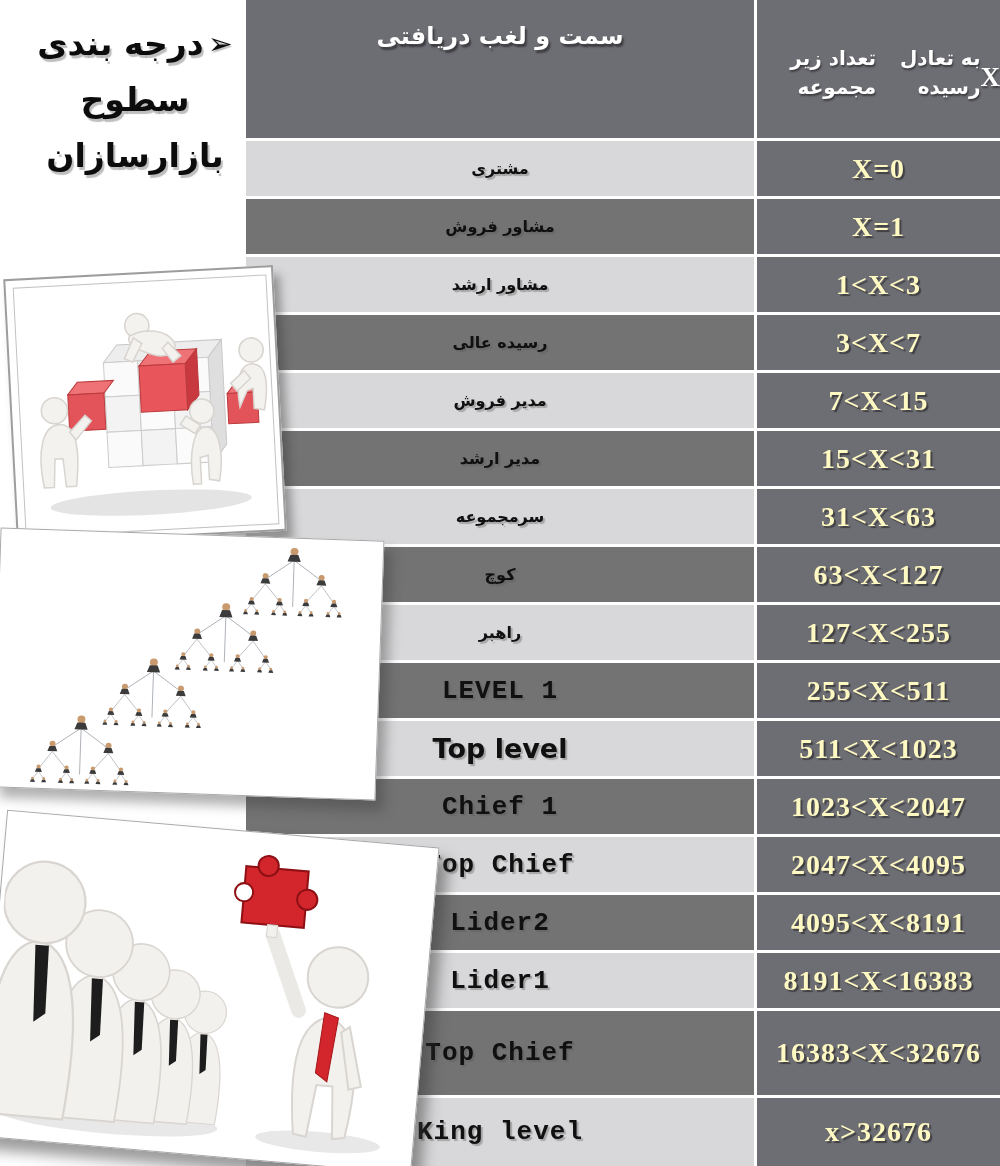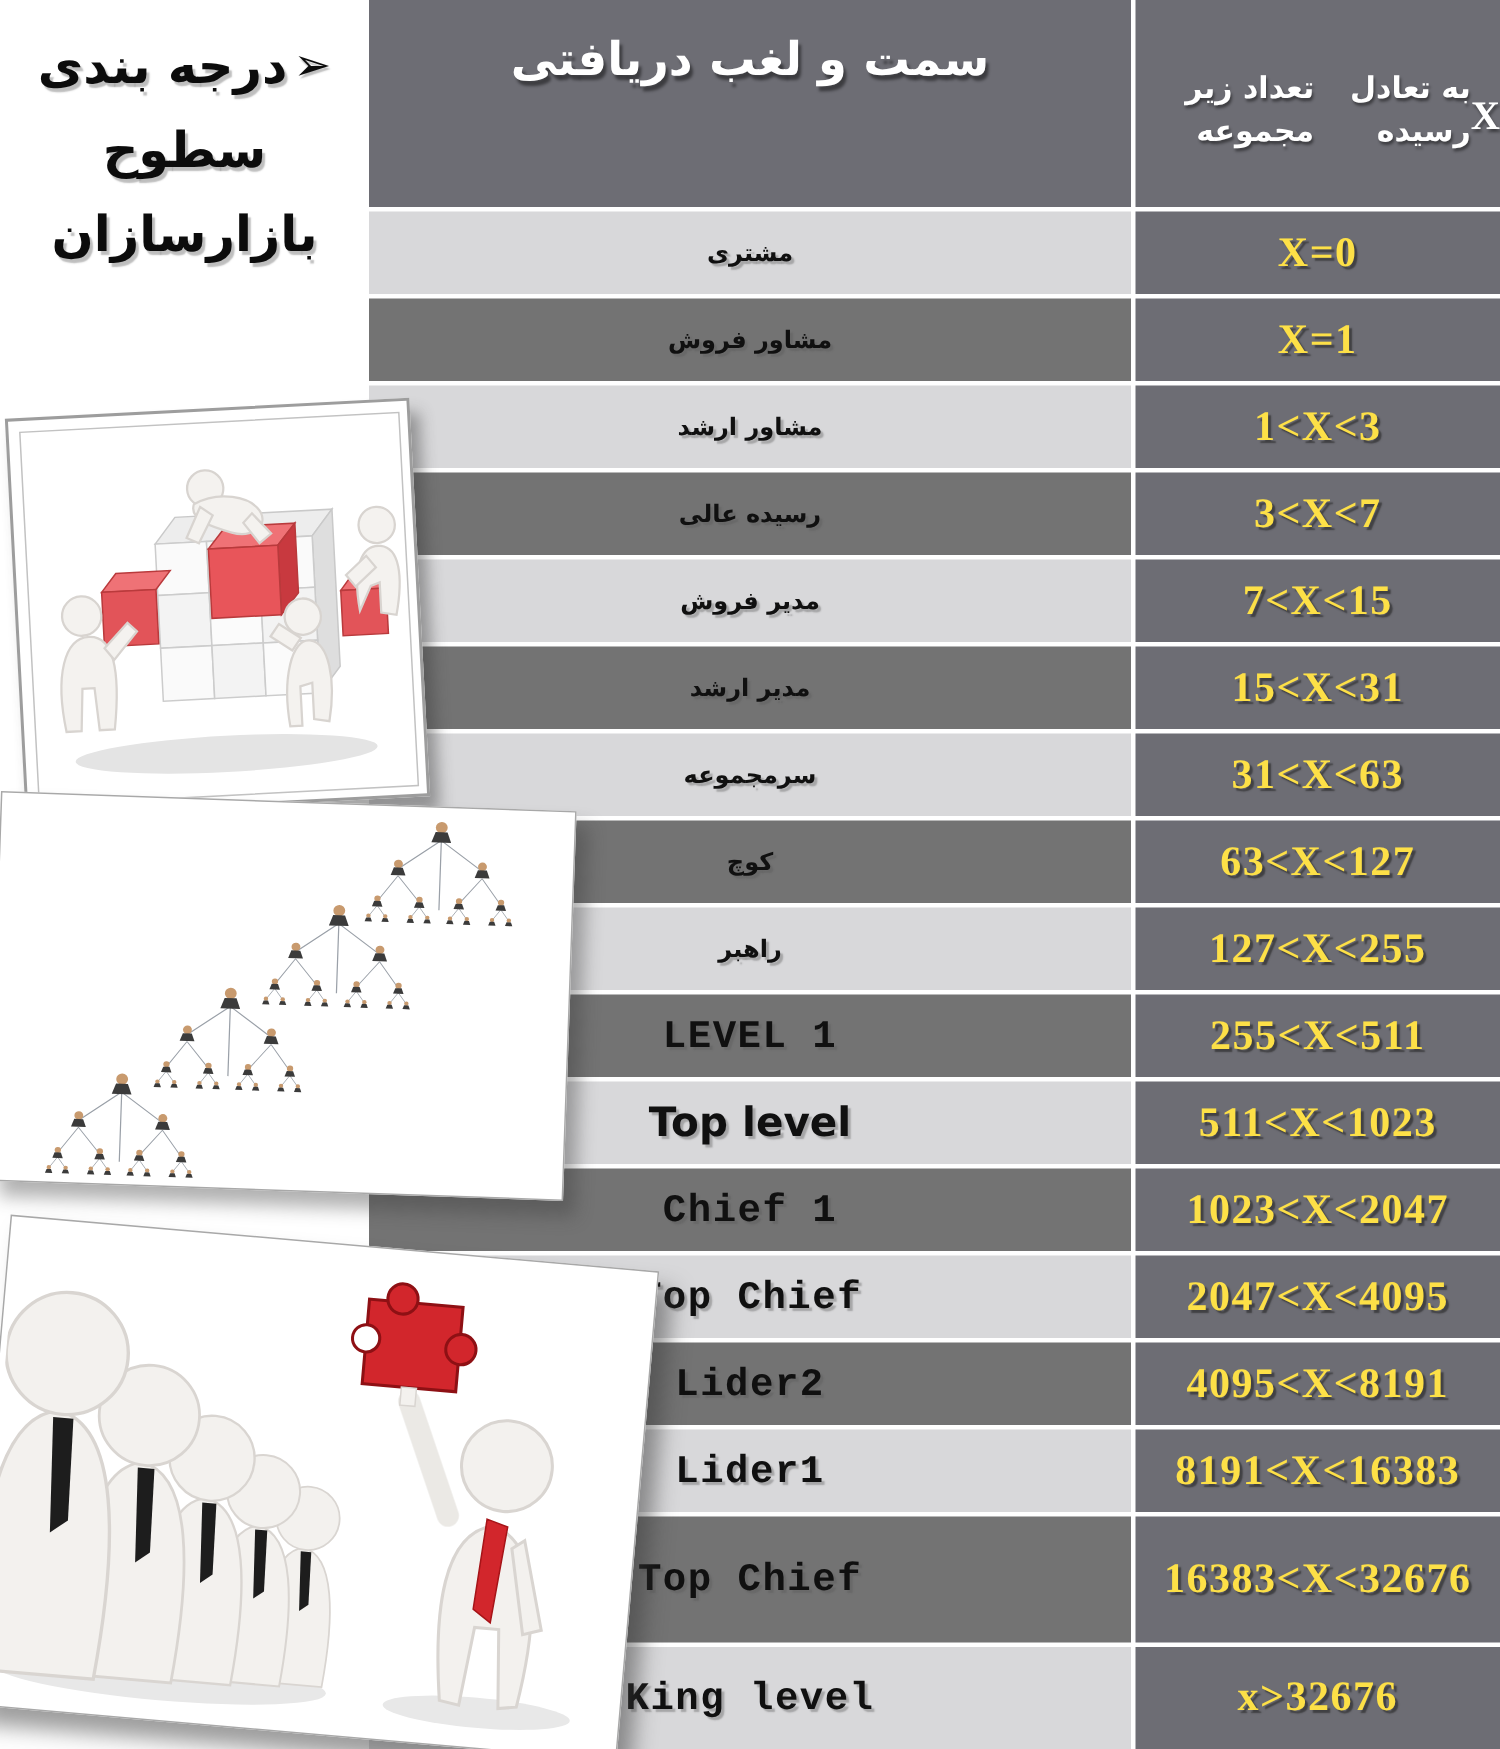--- a/index.html
+++ b/index.html
@@ -1,47 +1,47 @@
 <!DOCTYPE html>
 <html lang="fa"><head>
 <meta charset="utf-8">
 <style>
   html,body{margin:0;padding:0;}
   body{width:1000px;height:1166px;background:#ffffff;font-family:"DejaVu Sans",sans-serif;overflow:hidden;}
   .stage{position:relative;width:1000px;height:1166px;background:#ffffff;overflow:hidden;}
 
   
   .left-panel{position:absolute;left:0;top:0;width:246px;height:1166px;background:#ffffff;z-index:1;}
-  .side-title{position:absolute;top:16px;left:0;width:246px;text-align:center;color:#0c0c0c;
+  .side-title{position:absolute;top:16px;left:12px;width:246px;text-align:center;color:#0c0c0c;
               font-weight:bold;font-size:33px;line-height:56px;
               text-shadow:2px 3px 1px rgba(110,110,110,.45);}
   .side-title .row1{display:flex;direction:ltr;justify-content:center;align-items:center;gap:4px;}
   .side-title .arrow{font-size:30px;line-height:56px;text-shadow:1px 2px 1px rgba(110,110,110,.45);}
 
   
   .tbl{position:absolute;left:246px;top:0;width:754px;height:1166px;z-index:2;
        display:grid;grid-template-columns:508px 243px;grid-template-rows:138px repeat(15,55px) 84px auto;
        gap:3px;background:#ffffff;}
   .cell{display:flex;align-items:center;justify-content:center;overflow:hidden;}
   .hdr{background:#6d6d74;color:#ffffff;}
-  .hdr-mid{align-items:flex-start;padding-top:22px;font-weight:bold;font-size:31px;
+  .hdr-mid{align-items:flex-start;padding-top:22px;font-weight:bold;font-size:24px;
            text-shadow:2px 3px 2px rgba(0,0,0,.45);}
   .hdr-right{flex-direction:row;justify-content:flex-start;padding-top:8px;font-weight:bold;font-size:20px;
              line-height:29px;text-shadow:1px 2px 2px rgba(0,0,0,.45);}
   .hdr-right .hx{font-family:"Liberation Serif",serif;font-size:27px;font-weight:bold;margin-top:8px;}
 
   .lbl{color:#101010;}
   .lbl:nth-child(4n+3){background:#d8d8da;}
   .lbl:nth-child(4n+1){background:#737373;}
   .lbl span{text-shadow:2px 2px 1px rgba(90,90,90,.4);}
   .fa span{font-weight:bold;font-size:16px;}
   .en span{font-family:Liberation Mono, monospace;font-weight:bold;font-size:26px;letter-spacing:1px;}
   .en-sans span{font-family:"DejaVu Sans",sans-serif;font-weight:bold;font-size:27px;}
 
-  .val{background:#6d6d74;color:#fde047;}
+  .val{background:#6d6d74;color:#fef9c3;}
   .val span{font-family:"Liberation Serif",serif;font-weight:bold;font-size:28px;letter-spacing:1px;
             white-space:nowrap;text-shadow:2px 2px 1px rgba(35,35,35,.6);}
   .val.wrap span{white-space:normal;word-break:break-all;max-width:216px;display:inline-block;
                  text-align:center;line-height:1.3;}
 
   
   .photo{position:absolute;background:#ffffff;border:2px solid #9d9d9d;z-index:10;}
   .photo1{left:10px;top:272px;width:252px;height:248px;transform:rotate(-3deg);
           box-shadow:6px 10px 10px rgba(60,60,60,.45);padding:7px;}
   .photo1 .inner{width:100%;height:100%;border:1px solid #c2c2c2;}

